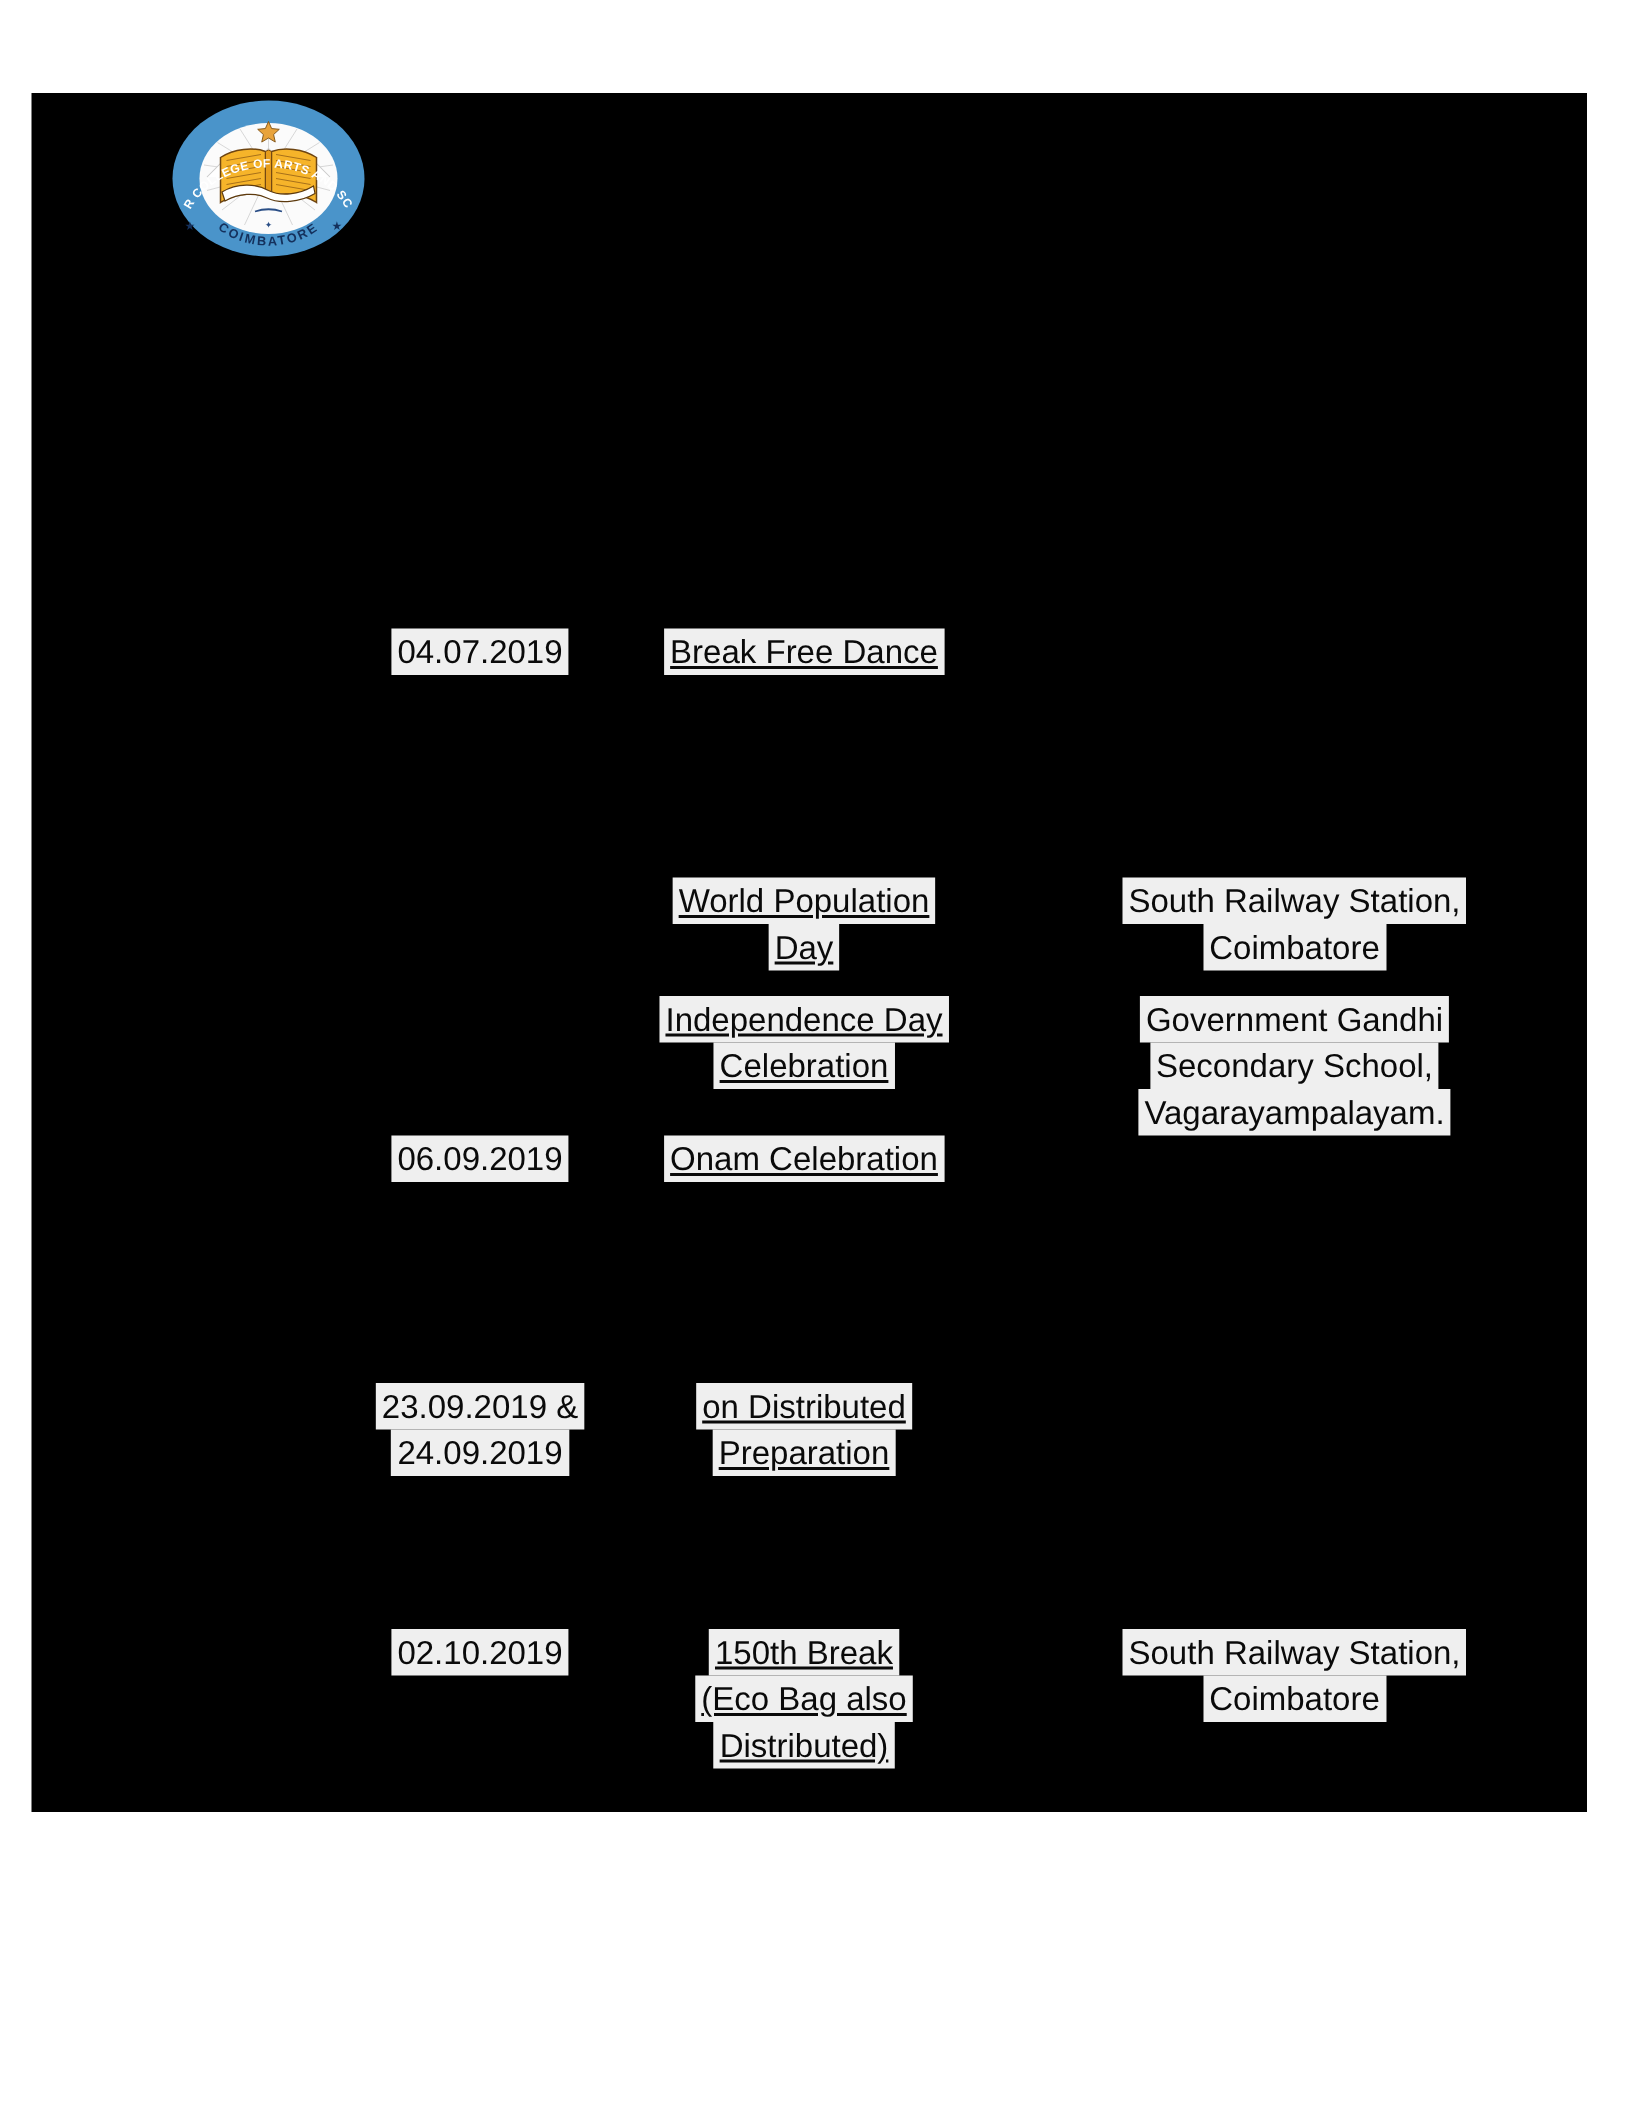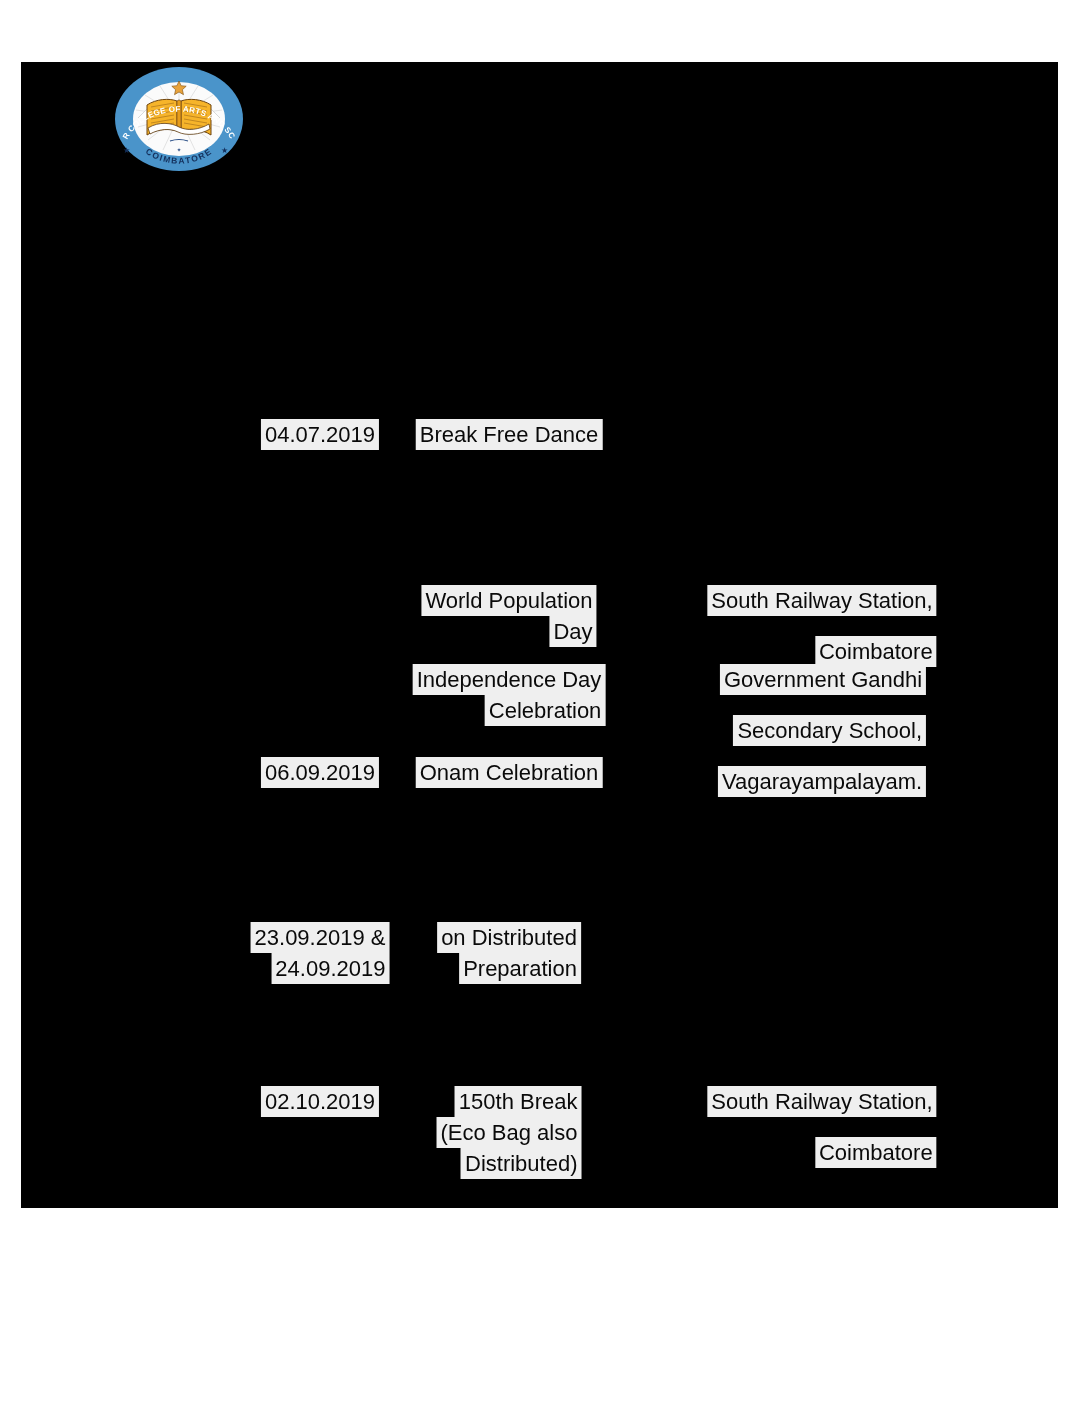--- a/index.html
+++ b/index.html
@@ -14,28 +14,28 @@
     width:1037px; height:1146px;
     background:#000000; overflow:hidden;
   }
   .logo {
     position:absolute; left:93px; top:4px;
     width:130px; height:106px;
   }
   .row { position:absolute; left:0; width:100%; height:0; }
   .cell {
     position:absolute; transform:translateX(-50%);
-    display:flex; flex-direction:column; align-items:flex-end;
+    display:flex; flex-direction:column; align-items:center;
     font-size:22px; line-height:31px; color:#0a0a0a;
     white-space:nowrap; text-align:center;
   }
   .cell .hl { background:#efefef; padding:0 4px; }
   .col-date  { left:299px; }
-  .col-event { left:488px; }
-  .col-venue { left:801px;gap:20px; }
+  .col-event { left:515px;text-decoration:underline; }
+  .col-venue { left:842px; }
 </style>
 </head>
 <body>
 
 <div class="page">
 
   <svg class="logo" viewBox="0 0 130 106" xmlns="http://www.w3.org/2000/svg">
     <ellipse cx="65" cy="53" rx="64" ry="52" fill="#4a94ca"></ellipse>
     <ellipse cx="65" cy="53" rx="46" ry="37" fill="#fbfbfb"></ellipse>
 

